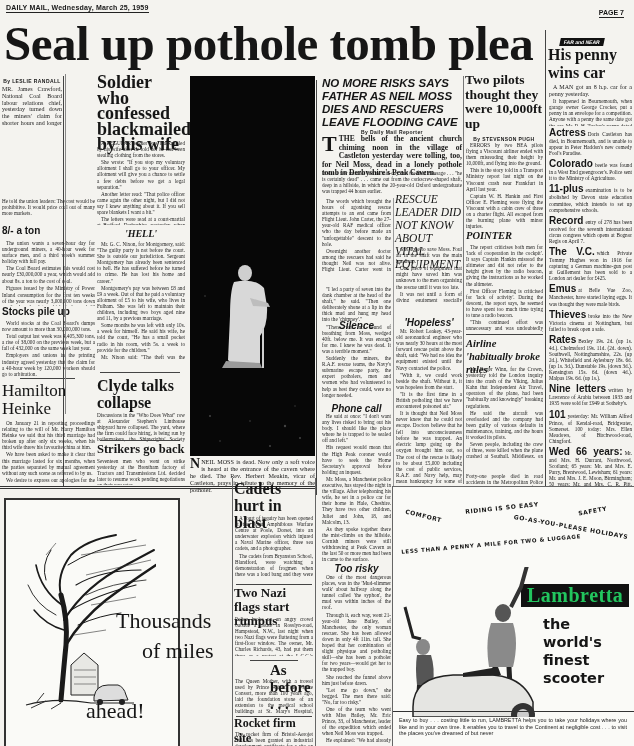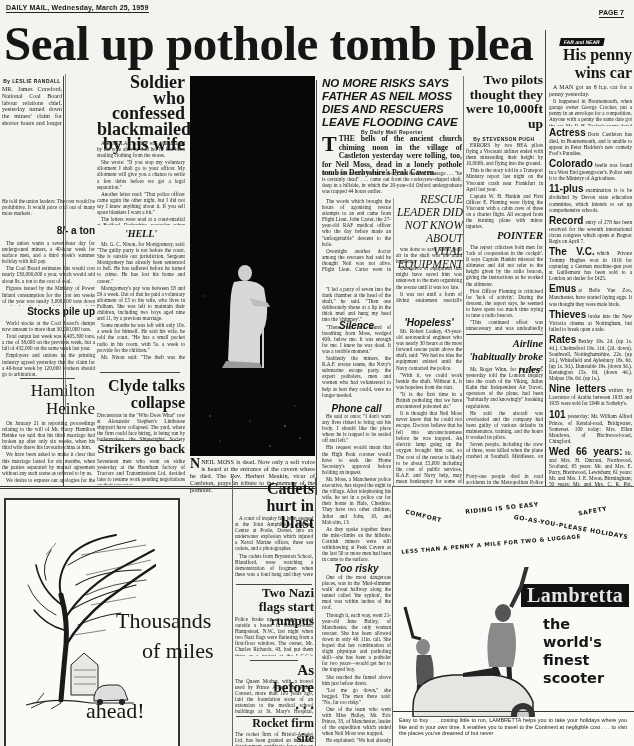--- a/index.html
+++ b/index.html
@@ -9,33 +9,33 @@
   .masthead-left { left: 6px; top: 4px; font: bold 7px "Liberation Sans", sans-serif; letter-spacing: 0.2px; border-bottom: 1px solid #222; padding-bottom: 1px; }
   .masthead-right { right: 10px; top: 9px; font: bold 7px "Liberation Sans", sans-serif; border-bottom: 1px solid #222; padding-bottom: 1px; }
   .headline { left: 4px; top: 18px; width: 450px; font: bold 49px/52px "Liberation Serif", serif; letter-spacing: -0.5px; white-space: nowrap; }
   .vr { position: absolute; width: 1px; background: #444; }
   .hr { position: absolute; height: 1px; background: #444; }
   .hrd { position: absolute; height: 3px; border-top: 1px solid #333; border-bottom: 1px solid #333; }
   .body-text { font: 5.2px/6.1px "Liberation Serif", serif; text-align: justify; color: #222; overflow: hidden; }
   .body-text p { text-indent: 4px; margin-bottom: 1px; }
   .h-sans { font-family: "Liberation Sans", sans-serif; font-weight: bold; }
   .h-serif { font-family: "Liberation Serif", serif; font-weight: bold; }
-  .center { text-align: right; }
+  .center { text-align: left; }
   .byline { font: bold 5px "Liberation Sans", sans-serif; text-align: center; letter-spacing: 0.4px; margin: 2px 0; }
   .subhead { font: bold italic 10px "Liberation Sans", sans-serif; text-align: center; margin: 3px 0 2px; }
   .dropcap { float: left; font: bold 20px/17px "Liberation Serif", serif; margin-right: 2px; }
   .photo { background: #080808; overflow: hidden; }
   .caption { font: 6.2px/7px "Liberation Serif", serif; text-align: justify; }
   .caption .cap-initial { float: left; font: bold 14px/12px "Liberation Serif", serif; margin-right: 1px; }
   .box { border: 1px solid #555; }
   .farnear-tag { display: inline-block; background: #111; color: #fff; font: bold 5px "Liberation Sans", sans-serif; padding: 1px 4px; transform: skewX(-12deg); }
   .nb-item { margin-bottom: 3px; font: 5.2px/6.1px "Liberation Serif", serif; text-align: justify; }
   .nb-key { font: bold 10px/10px "Liberation Sans", sans-serif; margin-right: 2px; }
   .ad-frame { border: 2px solid #333; background: #fafaf7; }
-  .lam-logo { background: #111; color: #e5e5e5; font: bold 20px "Liberation Serif", serif; padding: 0 6px; letter-spacing: 0.5px; }
+  .lam-logo { background: #111; color: #22c55e; font: bold 20px "Liberation Serif", serif; padding: 0 6px; letter-spacing: 0.5px; }
   .script { font-family: "DejaVu Sans", sans-serif; }
   .arc-text { font: bold 6px "DejaVu Sans", sans-serif; letter-spacing: 0.6px; white-space: nowrap; }
 </style>
 </head>
 <body>
 
 <div class="abs masthead-left">DAILY MAIL, Wednesday, March 25, 1959</div>
 <div class="abs masthead-right">PAGE 7</div>
 <div class="abs headline">Seal up pothole tomb plea</div>
 

